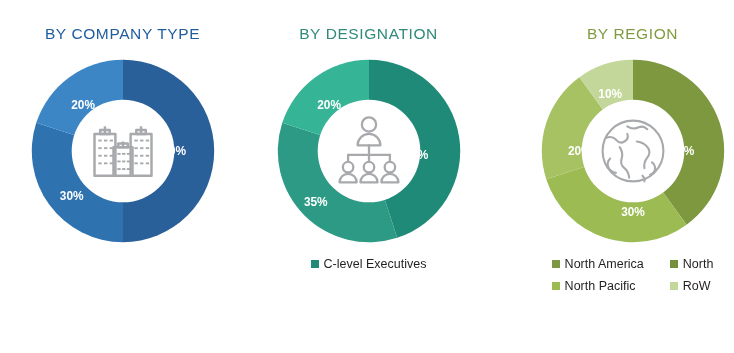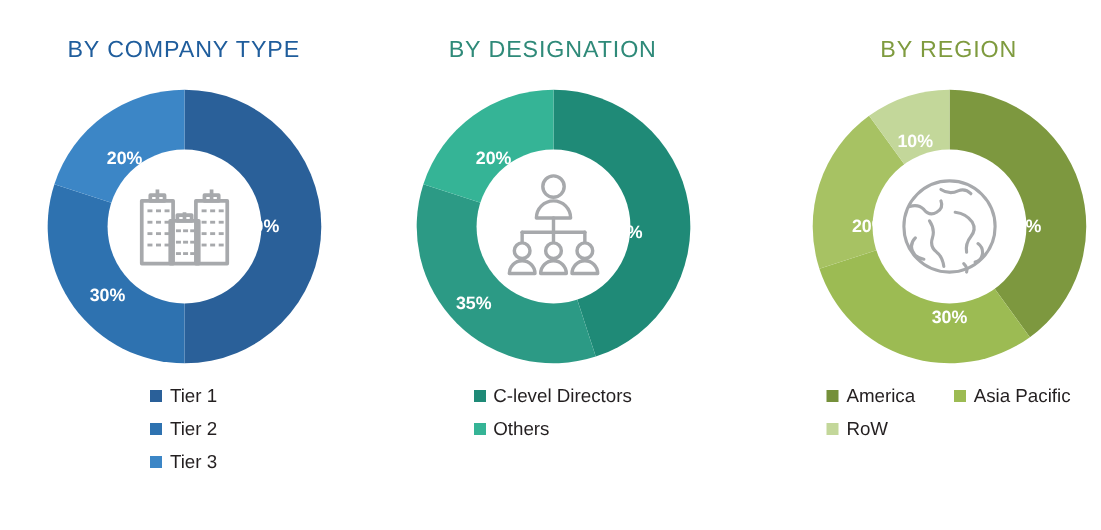--- a/index.html
+++ b/index.html
@@ -138,36 +138,20 @@
             <line x1="105" y1="119" x2="106.5" y2="119"></line>
           </g>
         </g>
 
         <text class="pct" x="154" y="104" text-anchor="middle">50%</text>
         <text class="pct" x="46" y="152" text-anchor="middle">30%</text>
         <text class="pct" x="58" y="56" text-anchor="middle">20%</text>
       </svg>
     </div>
 
-    <div class="legend">
-      <div class="lg-col">
-        <div class="lg-item">
-          <span class="sw" style="background:#2a6099;"></span>
-          <span>Tier 1</span>
-        </div>
-        <div class="lg-item">
-          <span class="sw" style="background:#2e72b0;"></span>
-          <span>Tier 2</span>
-        </div>
-        <div class="lg-item">
-          <span class="sw" style="background:#3c86c6;"></span>
-          <span>Tier 3</span>
-        </div>
-      </div>
-    </div>
   </div>
 
   <div class="panel p1">
     <div class="title" style="color:#2f8a79;">BY DESIGNATION</div>
 
     <div class="donut-wrap">
       <svg class="donut" width="190" height="190" viewBox="0 0 200 200">
 
         <path d="M 100 100 L 100 4 A 96 96 0 0 1 129.66 191.31 Z" fill="#1f8a77"></path>
 
@@ -195,25 +179,21 @@
         <text class="pct" x="150" y="108" text-anchor="middle">45%</text>
         <text class="pct" x="44" y="158" text-anchor="middle">35%</text>
         <text class="pct" x="58" y="56" text-anchor="middle">20%</text>
       </svg>
     </div>
 
     <div class="legend">
       <div class="lg-col">
         <div class="lg-item">
           <span class="sw" style="background:#1f8a77;"></span>
-          <span>C-level Directors</span>
-        </div>
-        <div class="lg-item">
-          <span class="sw" style="background:#35b496;"></span>
-          <span>Others</span>
+          <span>C-level Executives</span>
         </div>
       </div>
     </div>
   </div>
 
   <div class="panel p2">
     <div class="title" style="color:#7f9b3f;">BY REGION</div>
 
     <div class="donut-wrap">
       <svg class="donut" width="190" height="190" viewBox="0 0 200 200">
@@ -241,26 +221,30 @@
         <text class="pct" x="152" y="104" text-anchor="middle">40%</text>
         <text class="pct" x="100" y="168" text-anchor="middle">30%</text>
         <text class="pct" x="44" y="104" text-anchor="middle">20%</text>
         <text class="pct" x="76" y="44" text-anchor="middle">10%</text>
       </svg>
     </div>
 
     <div class="legend two-col">
       <div class="lg-grid">
         <div class="lg-item">
+          <span class="sw" style="background:#7d983f;"></span>
+          <span>North America</span>
+        </div>
+        <div class="lg-item">
           <span class="sw" style="background:#75903a;"></span>
-          <span>America</span>
+          <span>North</span>
         </div>
         <div class="lg-item">
           <span class="sw" style="background:#9cbb53;"></span>
-          <span>Asia Pacific</span>
+          <span>North Pacific</span>
         </div>
         <div class="lg-item">
           <span class="sw" style="background:#c3d79a;"></span>
           <span>RoW</span>
         </div>
       </div>
     </div>
   </div>
 
 </div>

